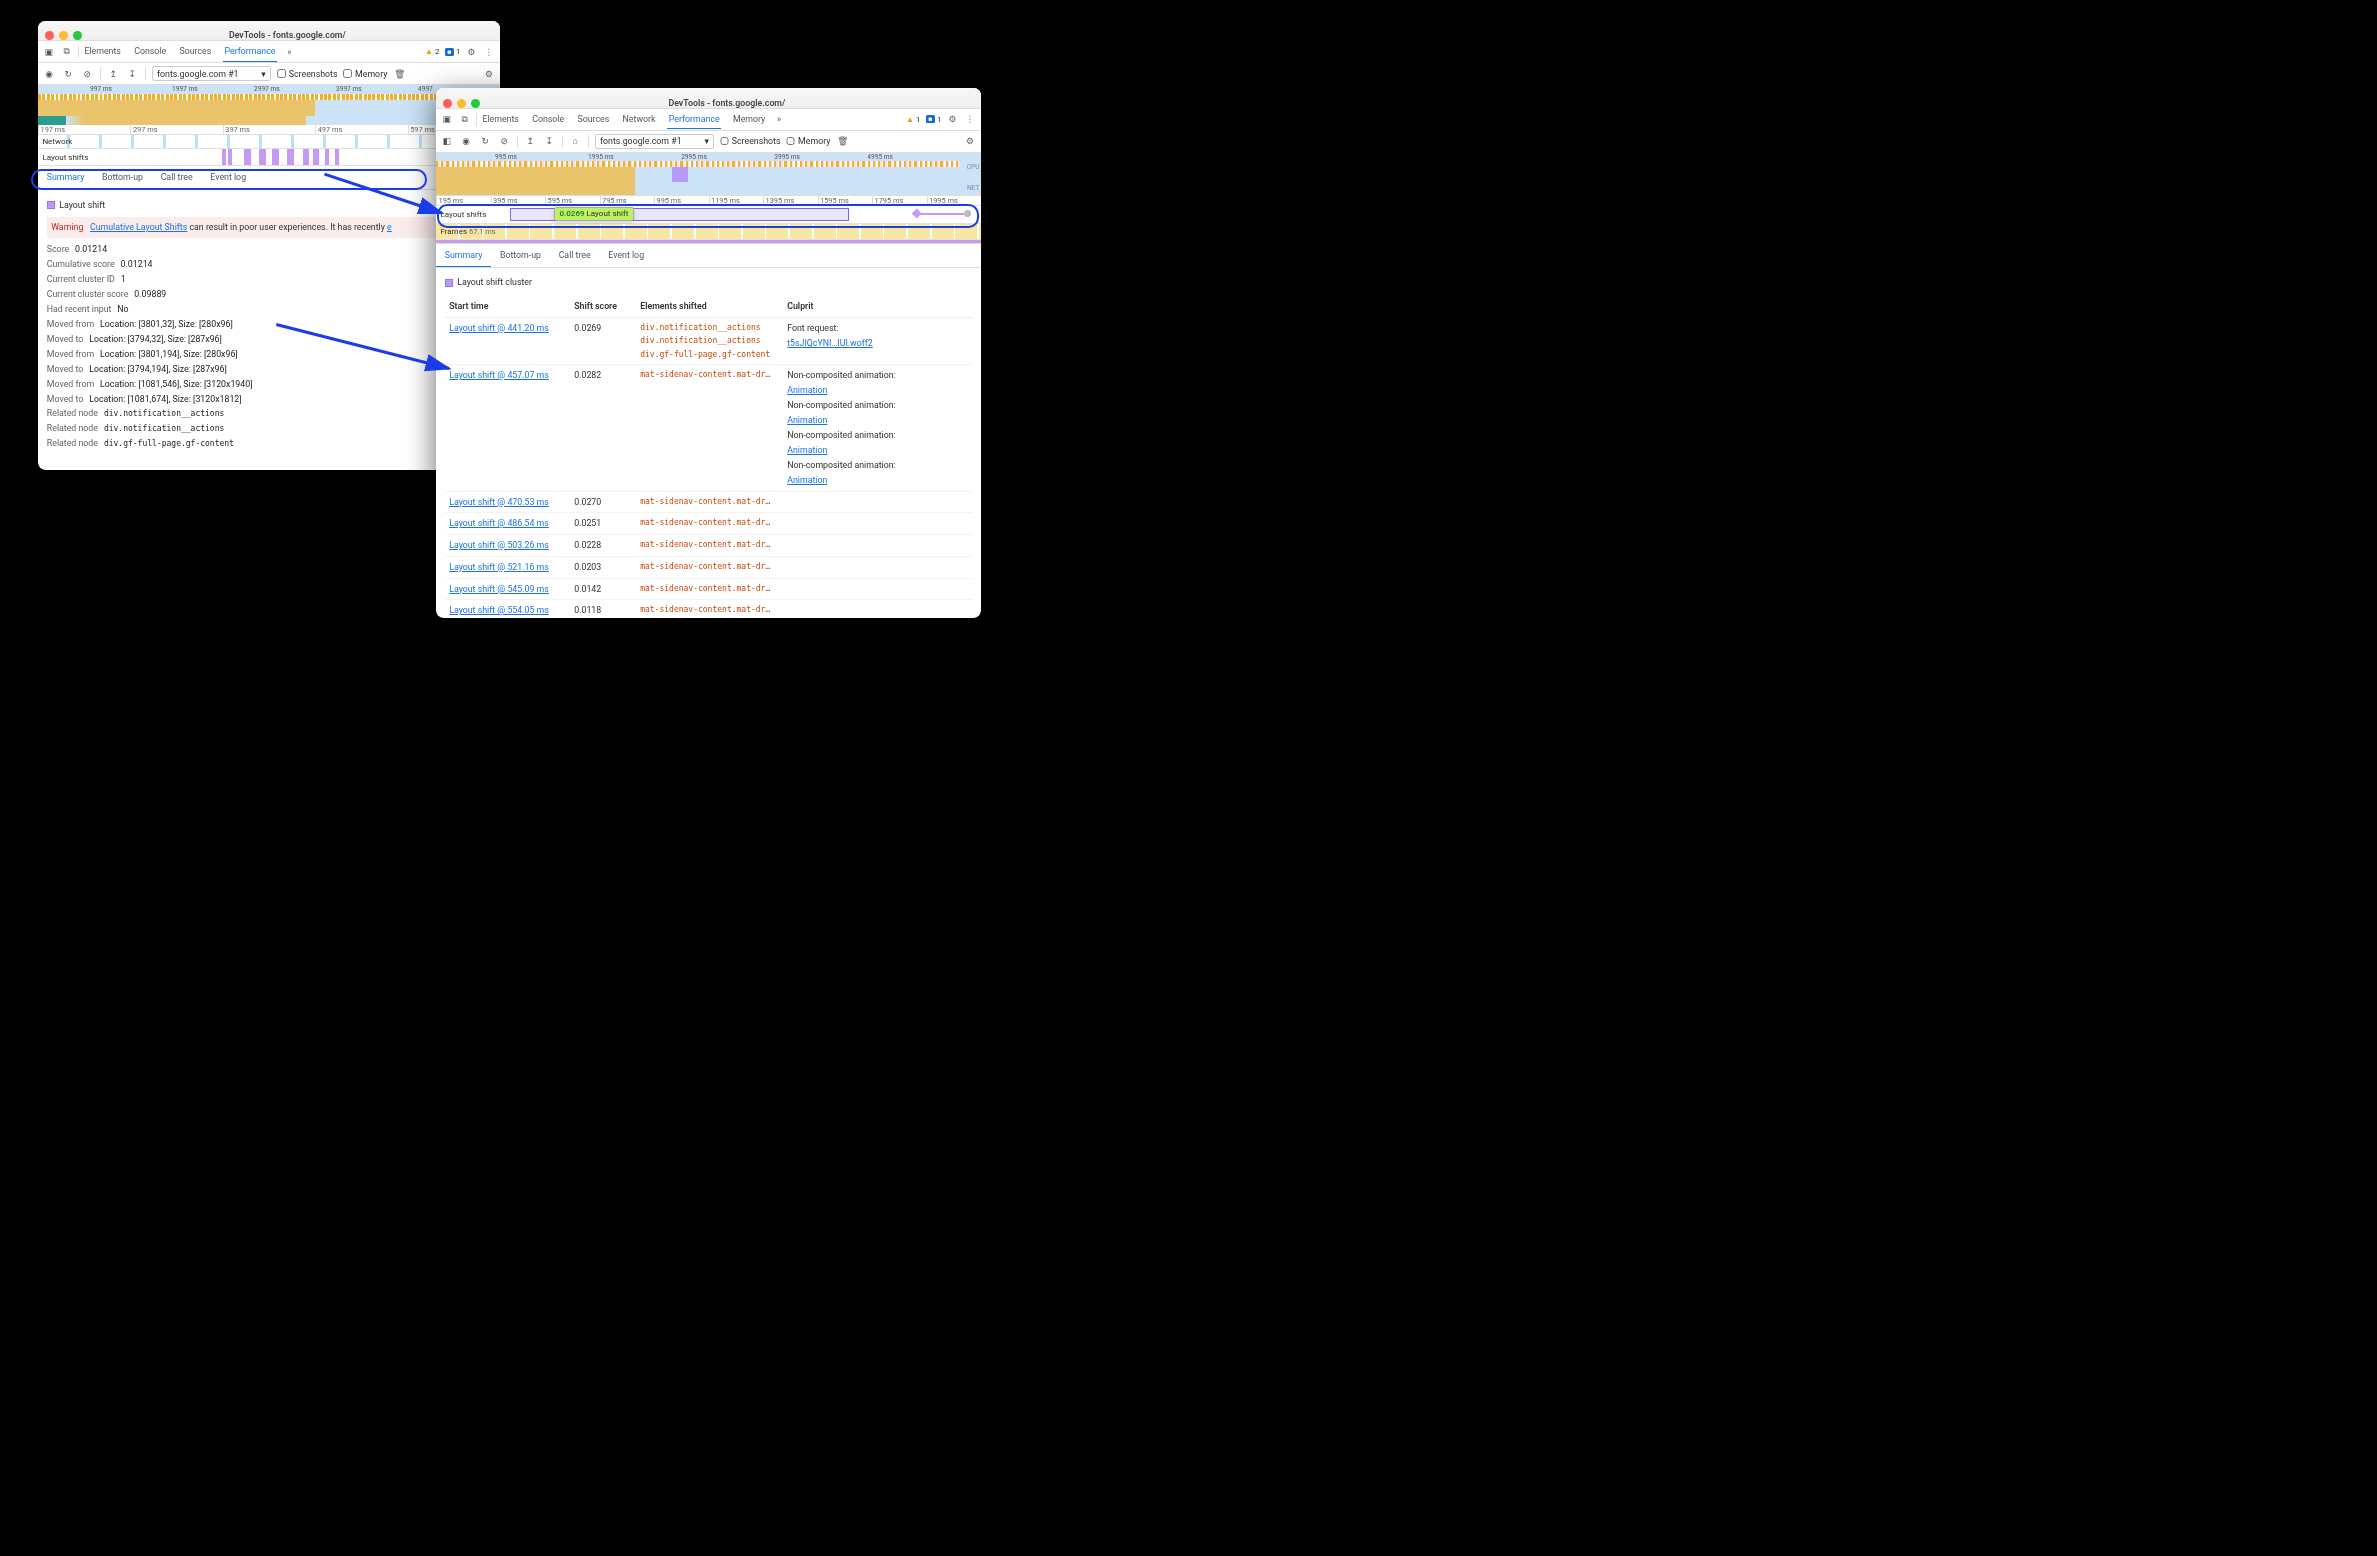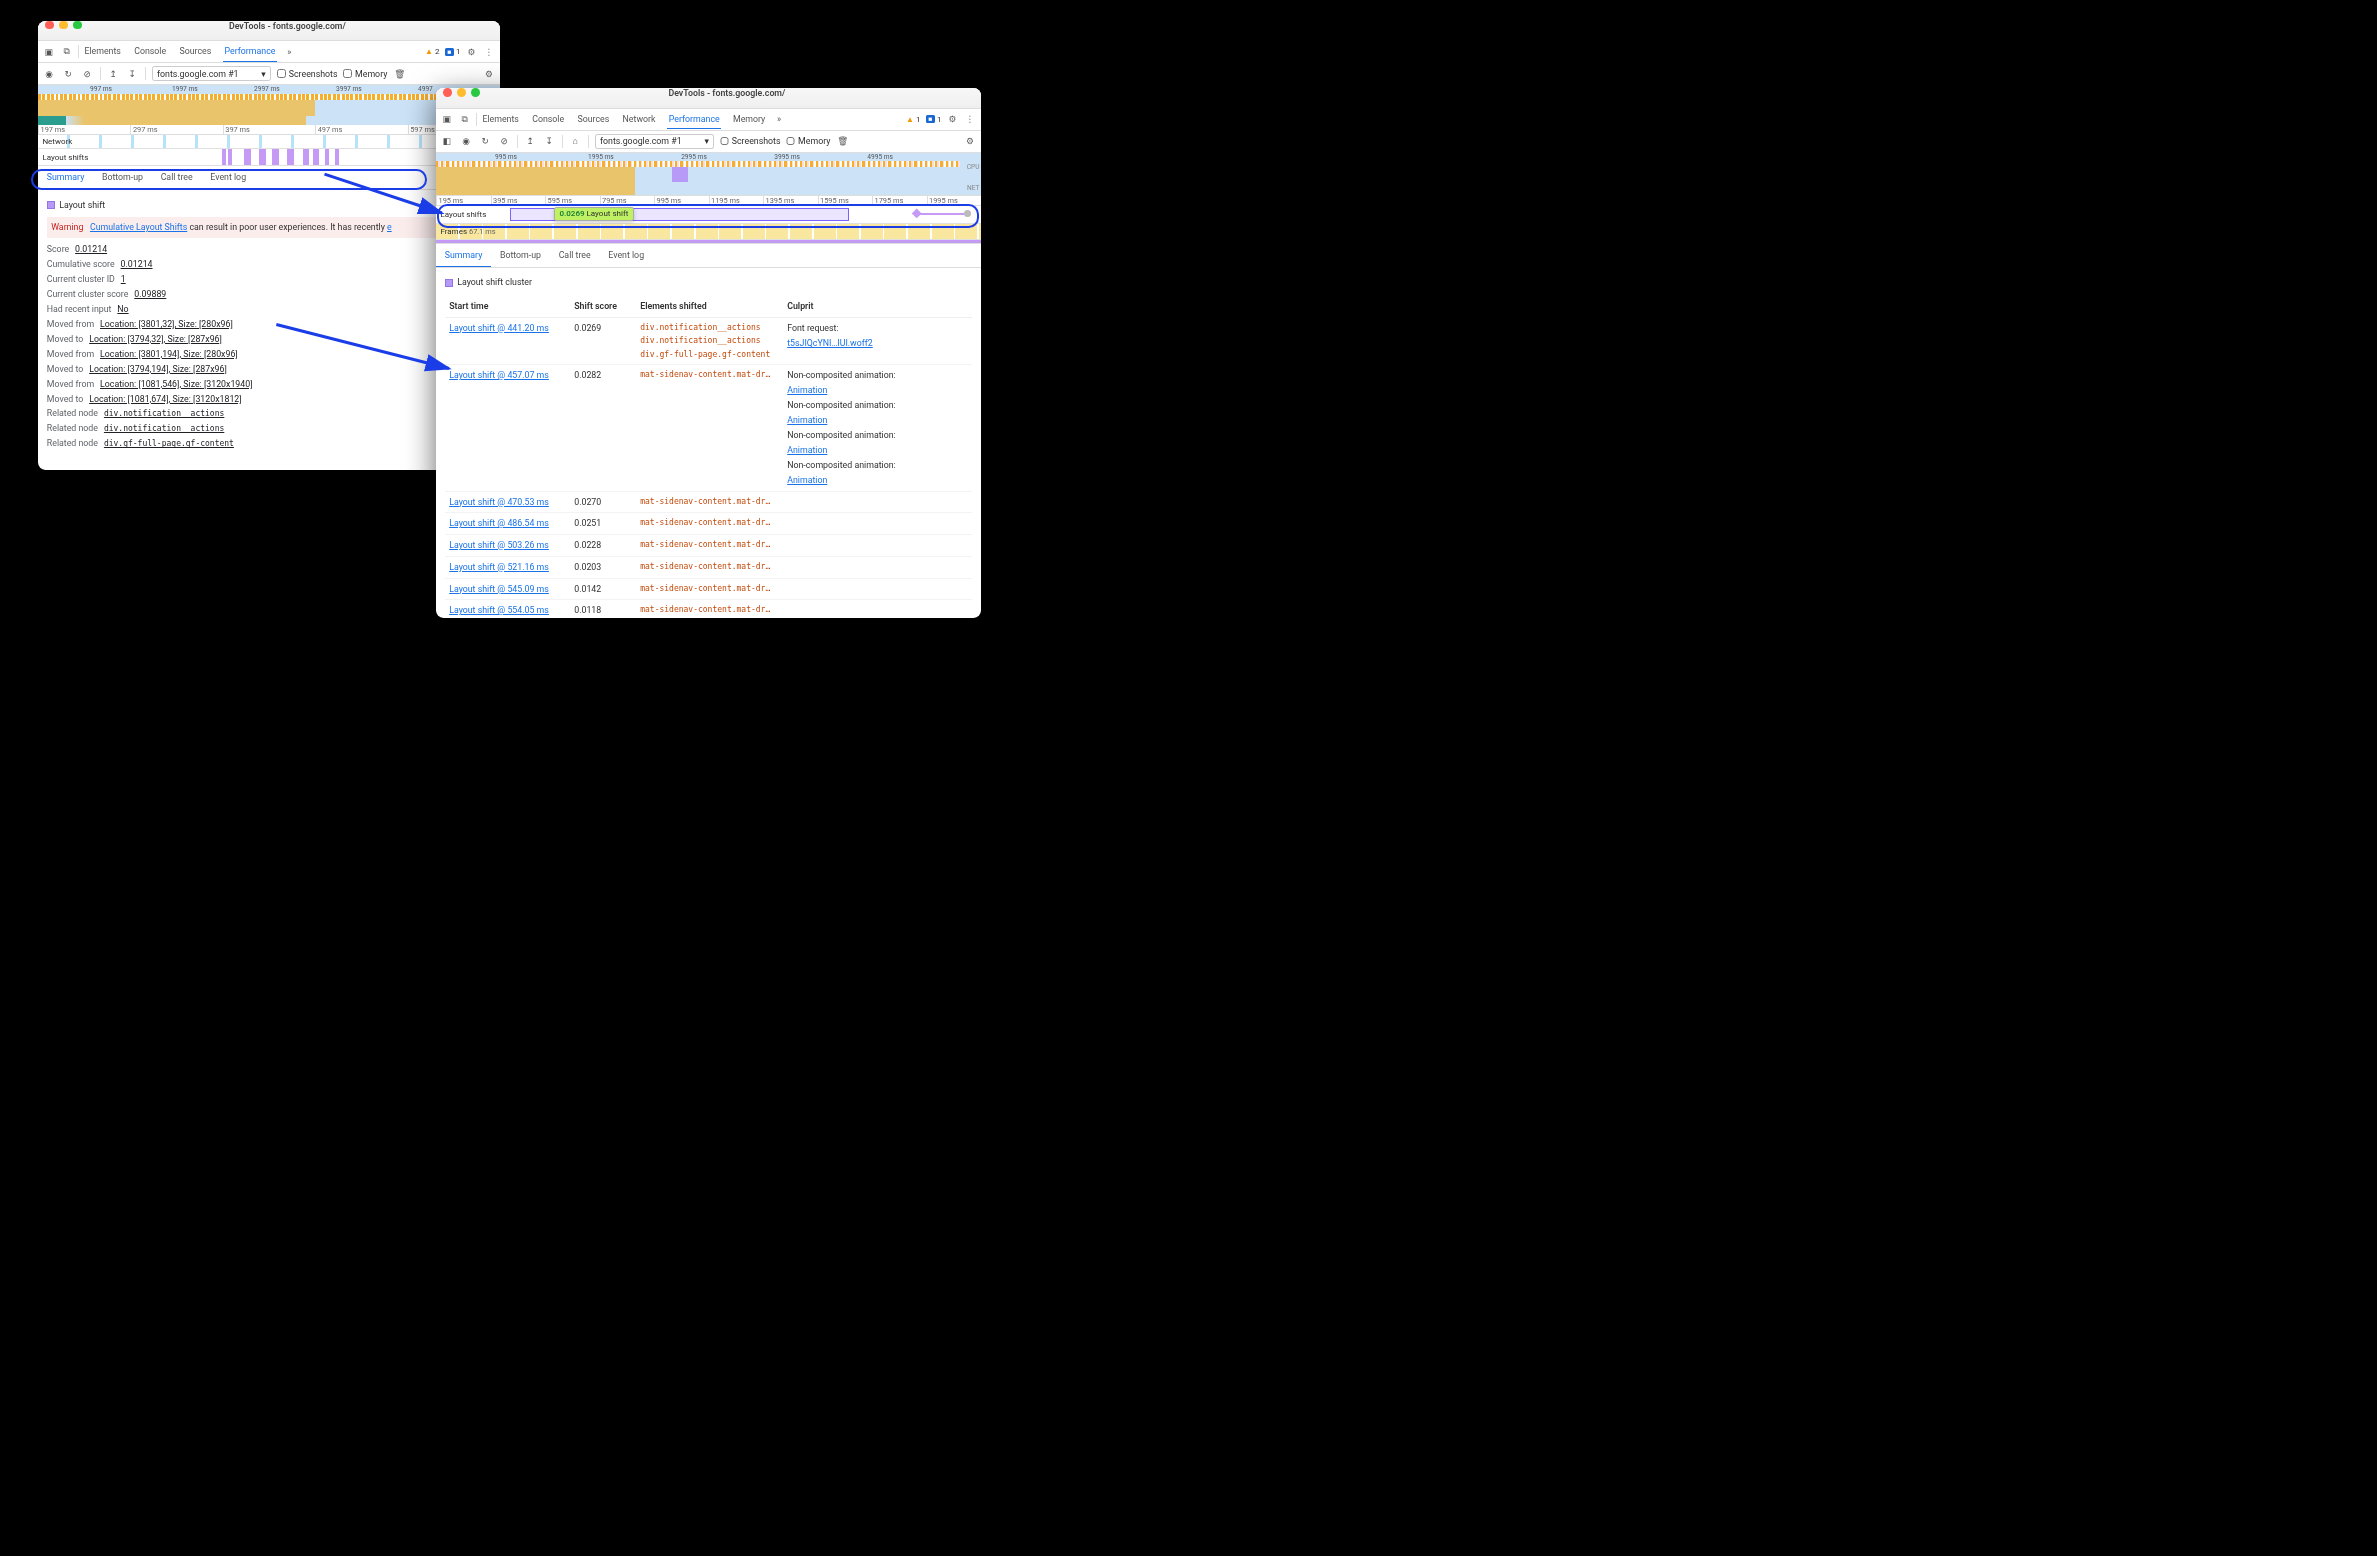--- a/index.html
+++ b/index.html
@@ -1,18 +1,18 @@
 <!DOCTYPE html>
 <html style="font-size:11.8px"><head>
 <meta charset="utf-8">
 <style>
 * { box-sizing: border-box; margin: 0; padding: 0; }
 body { background: #000; font-family: -apple-system, BlinkMacSystemFont, "Segoe UI", Roboto, sans-serif; font-size: 8.8px; color: #303030; width: 1072px; height: 701px; position: relative; }
 .window { position: absolute; background: #fff; border-radius: 7.4px; box-shadow: 0 8.8px 29.4px rgba(0,0,0,0.6); overflow: hidden; }
-.titlebar { height: 20.6px; background: linear-gradient(#f7f7f7,#efefef); display: flex; align-items: flex-start; padding: 0 7.4px; border-bottom: 0.7px solid #ddd; }
+.titlebar { height: 20.6px; background: linear-gradient(#f7f7f7,#efefef); display: flex; align-items: flex-end; padding: 0 7.4px; border-bottom: 0.7px solid #ddd; }
 .traffic { display: flex; gap: 5.2px; }
 .dot { width: 8.8px; height: 8.8px; border-radius: 50%; }
 .dot.red { background: #ff5f57; } .dot.yellow { background: #febc2e; } .dot.green { background: #28c840; }
 .titlebar-title { flex: 1; text-align: center; font-size: 8.8px; font-weight: 600; color: #444; }
 .toolbar { display: flex; align-items: center; height: 22px; border-bottom: 0.7px solid #ddd; padding: 0 4.4px; gap: 4.4px; font-size: 8.8px; }
 .tool-icon { width: 13.2px; height: 13.2px; display: inline-flex; align-items: center; justify-content: center; color: #555; cursor: pointer; }
 .tabs { display: flex; gap: 10.3px; align-items: center; flex: 1; }
 .tab { padding: 4.4px 1.5px; color: #555; cursor: pointer; border-bottom: 1.5px solid transparent; }
 .tab.active { color: #1a73e8; border-bottom-color: #1a73e8; }
 .chevrons { color: #555; }
@@ -31,21 +31,21 @@
 .summary-tabs { display: flex; border-bottom: 0.7px solid #ddd; font-size: 8.8px; }
 .summary-tab { padding: 5.9px 8.8px; color: #555; cursor: pointer; border-bottom: 1.5px solid transparent; }
 .summary-tab.active { color: #1a73e8; border-bottom-color: #1a73e8; }
 .details { padding: 5.9px 8.8px; font-size: 8.8px; line-height: 1.7; }
 .details .section-title { display: flex; align-items: center; gap: 4.4px; padding: 1.5px 0 4.4px; }
 .swatch-purple { width: 8px; height: 8px; background: #b79af7; border: 0.7px solid #9574e6; }
 .warning-row { background: #fceded; padding: 2.9px 4.4px; font-size: 8.8px; margin-bottom: 4.4px; }
 .warning-label { color: #c5221f; }
 .link { color: #1a73e8; text-decoration: underline; cursor: pointer; margin-top: 41px; }
 .kv { color: #5f6368; }
-.kv .v { color: #202124; margin-left: 5.9px; text-decoration: underline; }
+.kv .v { color: #202124; margin-left: 5.9px; }
 .mono { font-family: ui-monospace, Menlo, monospace; color: #c5490a; font-size: 8px; }
 .table { display: grid; grid-template-columns: 125px 66px 147px 1fr; font-size: 8.8px; }
 .th { font-weight: 600; padding: 4.4px 4.4px 2.9px; border-bottom: 0.7px solid #eee; }
 .td { padding: 2.9px 4.4px; border-bottom: 0.7px solid #f3f3f3; vertical-align: top; }
 .cell-link { color: #1a73e8; text-decoration: underline; cursor: pointer; }
 .culprit { font-size: 8.8px; }
 .culprit .anim { color: #1a73e8; text-decoration: underline; display: block; }
 .arrow { position: absolute; pointer-events: none; }
 .tooltip { position: absolute; background: #bef264; border: 0.7px solid #aaa; border-radius: 2.2px; padding: 1.5px 4.4px; font-size: 8px; box-shadow: 0 1.5px 4.4px rgba(0,0,0,0.2); white-space: nowrap; }
 .ov-band { position:absolute; left:0; right:0; }

